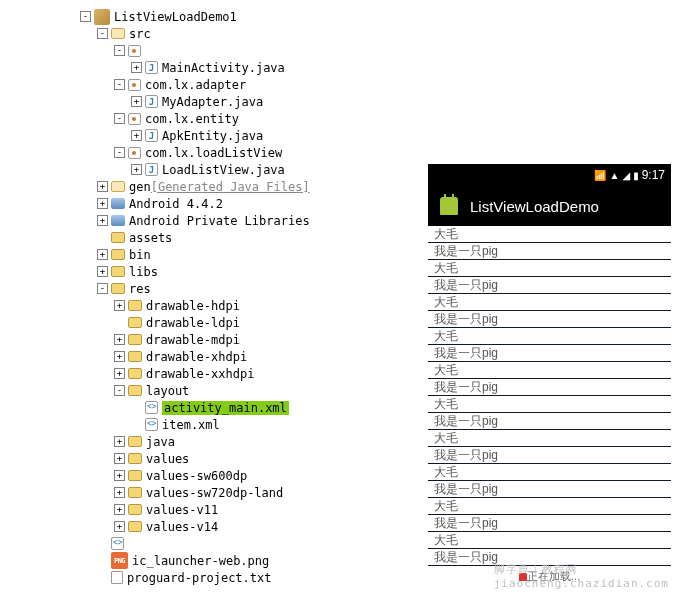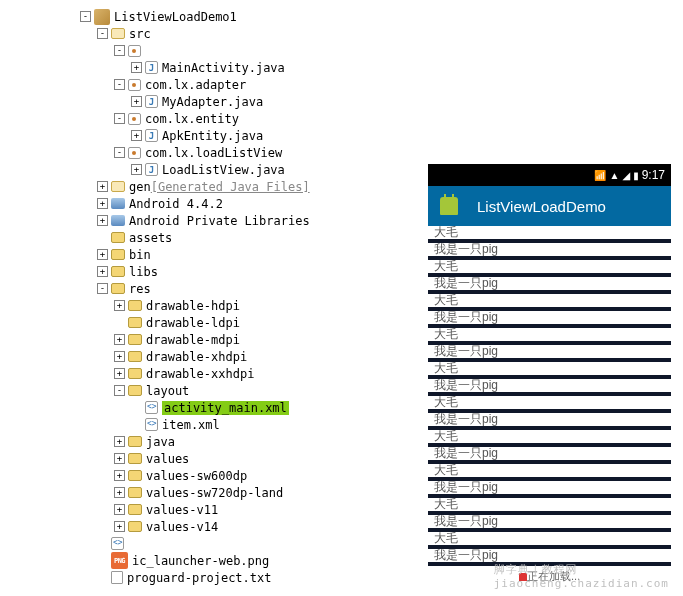--- a/index.html
+++ b/index.html
@@ -83,43 +83,43 @@
       display: flex;
       justify-content: flex-end;
       align-items: center;
       font-size: 12px;
       padding: 0 6px;
       gap: 3px;
     }
     .sb-ico { font-size: 10px; }
     .appbar {
       height: 40px;
-      background: #0369a1;
+      background: #000000;
       color: #fff;
       display: flex;
       align-items: center;
       padding-left: 12px;
       font-size: 15px;
-      gap: 19px;
+      gap: 12px;
     }
     .android-icon {
       width: 18px;
       height: 18px;
       background: #a4c639;
       border-radius: 3px 3px 1px 1px;
       position: relative;
     }
     .android-icon::before, .android-icon::after {
       content:""; position:absolute; top:-3px; width:2px; height:4px; background:#a4c639;
     }
     .android-icon::before{left:4px;} .android-icon::after{right:4px;}
     .list { }
     .list-row {
       height: 17px;
-      border-bottom: 4px solid #0f172a;
+      border-bottom: 1px solid #0f172a;
       padding-left: 6px;
       font-size: 12px;
       color: #555;
       display: flex;
       align-items: center;
     }
     .loading {
       text-align: center;
       font-size: 11px;
       color: #666;

